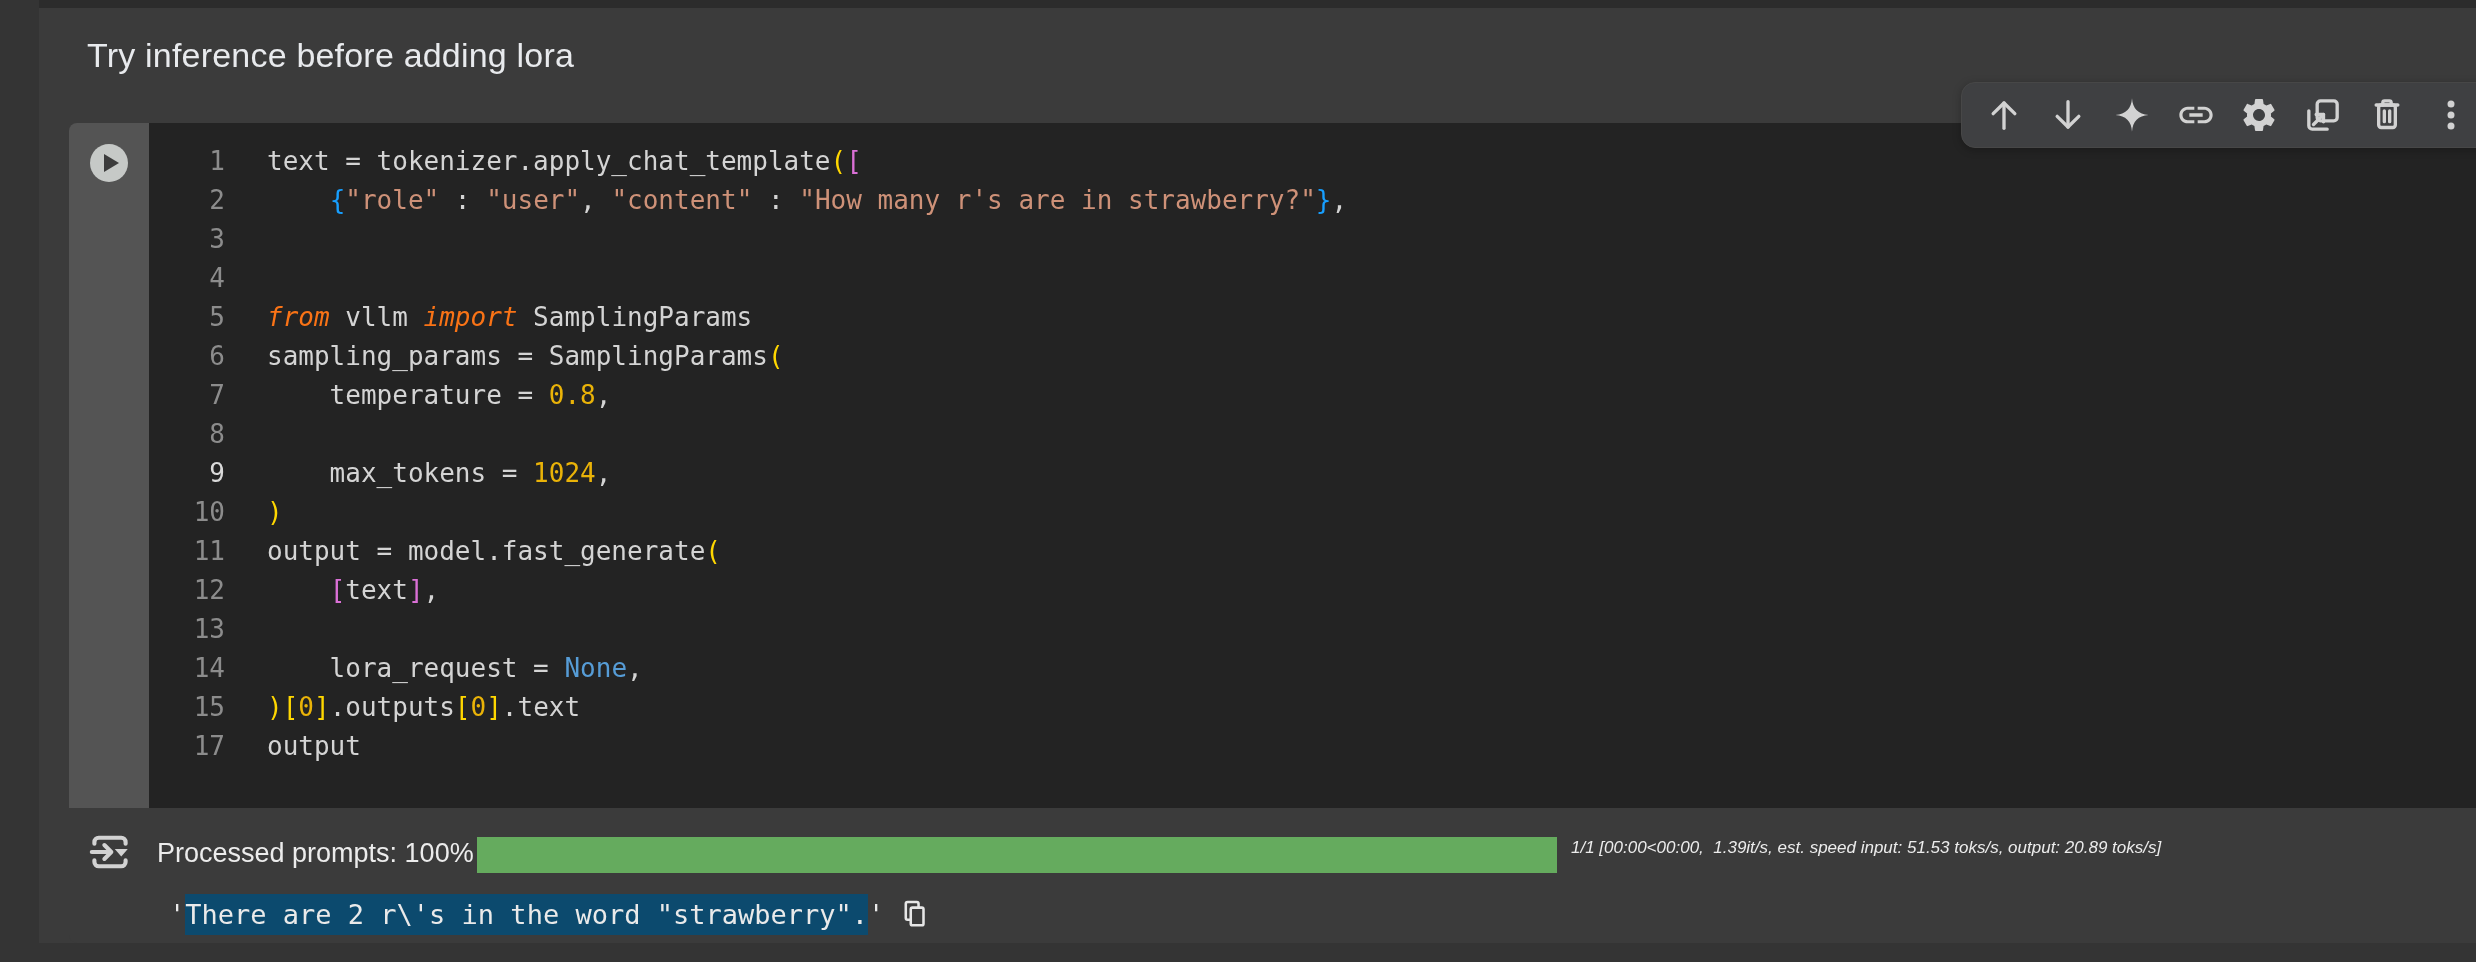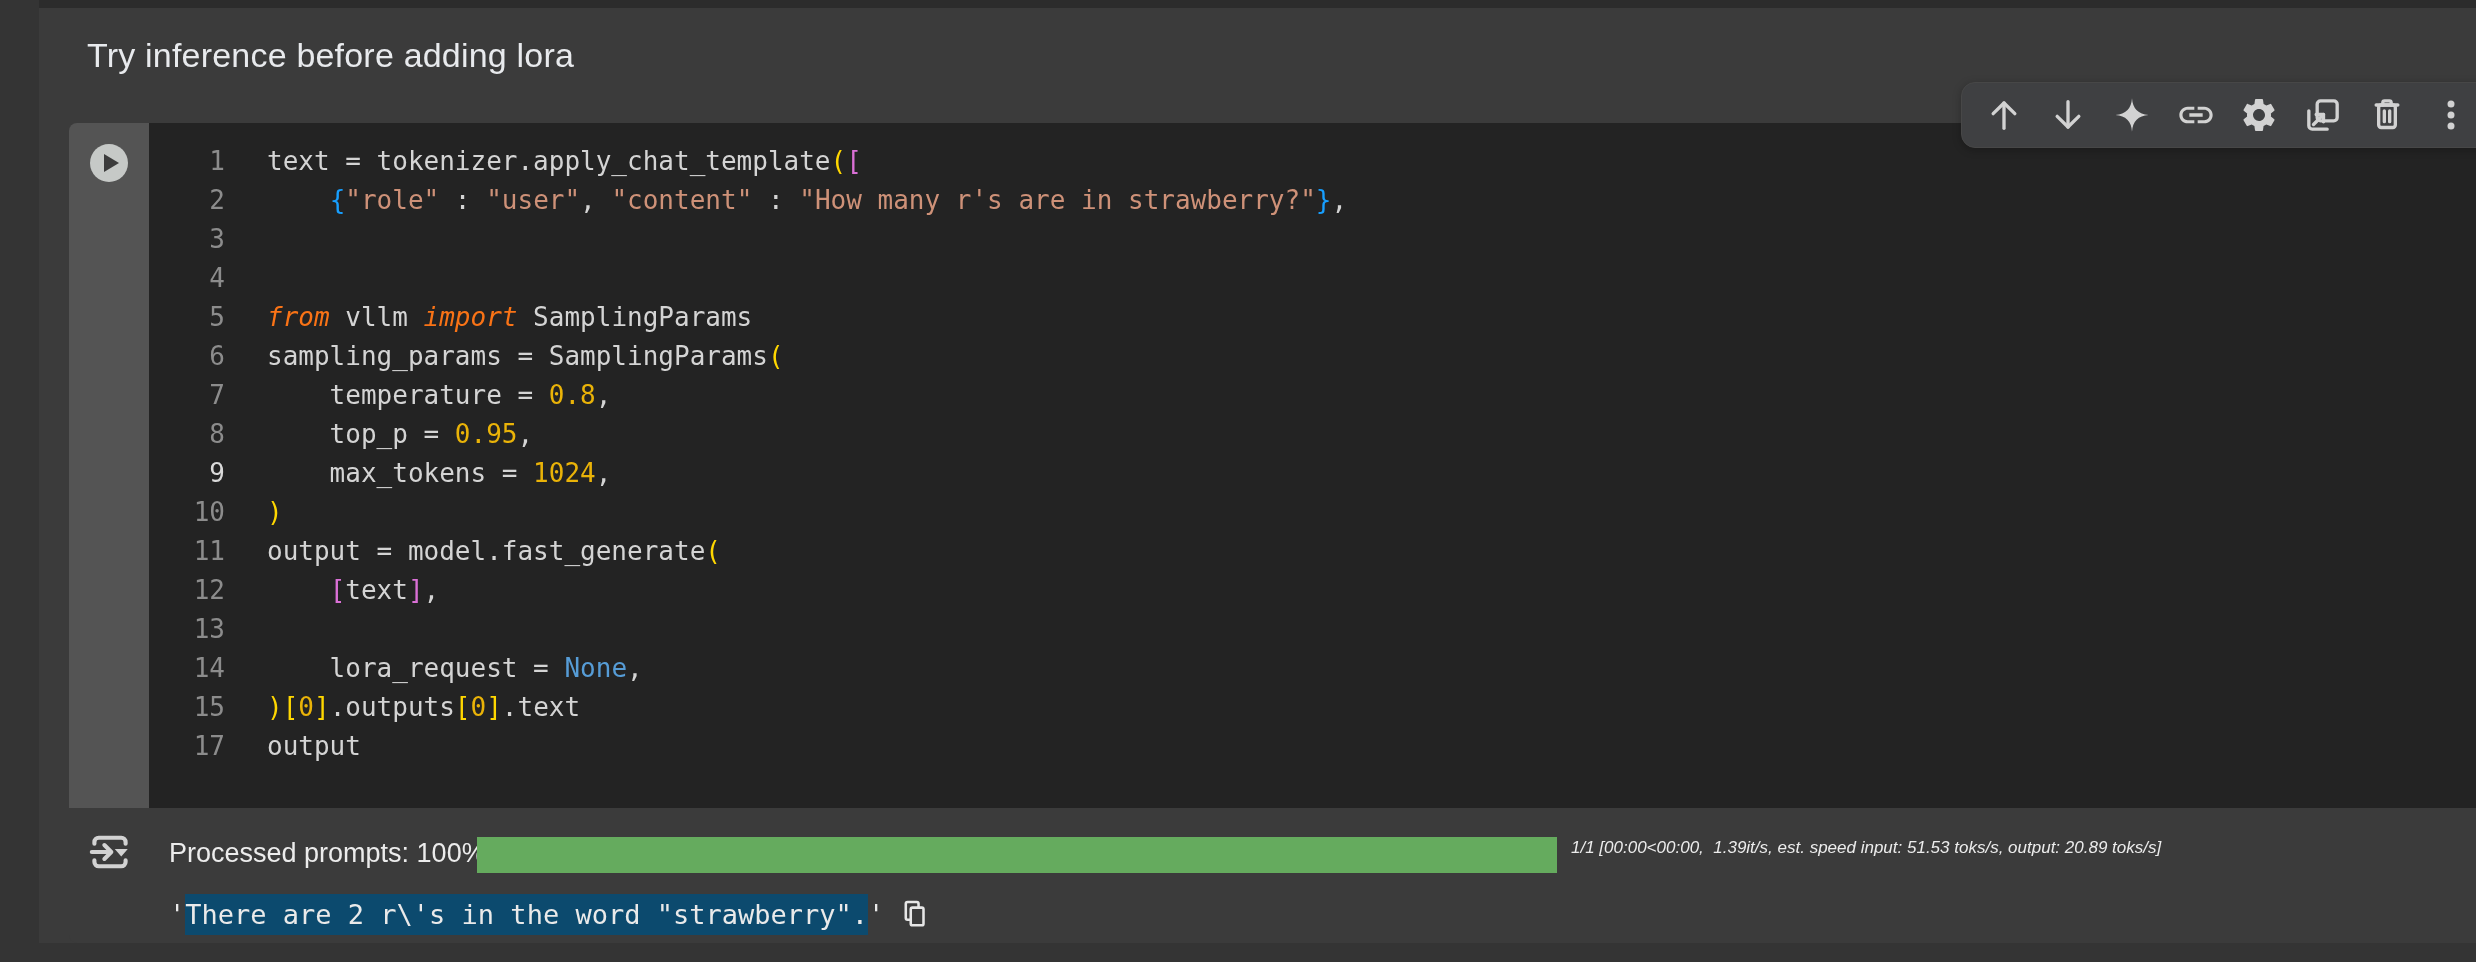--- a/index.html
+++ b/index.html
@@ -67,21 +67,21 @@
     position:absolute; left:30px; top:808px; width:2425px; height:135px;
     background:#3b3b3b; border-radius:0 0 8px 8px;
   }
   .exec-btn {
     position:absolute; left:14px; top:18px; width:54px; height:54px;
     background:none; border:none; cursor:pointer; padding:0;
   }
   .exec-btn svg { width:52px; height:52px; }
 
   .tqdm-label {
-    position:absolute; left:100px; top:30px; font-size:27px; color:#ececec; white-space:pre;
+    position:absolute; left:88px; top:30px; font-size:27px; color:#ececec; white-space:pre;
   }
   .tqdm-bar {
     position:absolute; left:408px; top:29px; width:1080px; height:36px; background:#4a4a4a; overflow:hidden;
   }
   .tqdm-fill { height:100%; background:#65ab5e; }
   .tqdm-stats {
     position:absolute; left:1502px; top:30px; font-size:17px; color:#ececec; white-space:pre;font-style:italic;
   }
 
   .result-row {
@@ -163,21 +163,21 @@
       </button>
     </div>
     <div class="code" id="code">
         <div class="code-line"><span class="line-num">1</span><span class="line-code"><span class="tk-fg">text = tokenizer.apply_chat_template</span><span class="tk-br1">(</span><span class="tk-br2">[</span></span></div>
         <div class="code-line"><span class="line-num">2</span><span class="line-code"><span class="tk-fg">    </span><span class="tk-br3">{</span><span class="tk-str">"role"</span><span class="tk-fg"> : </span><span class="tk-str">"user"</span><span class="tk-fg">, </span><span class="tk-str">"content"</span><span class="tk-fg"> : </span><span class="tk-str">"How many r's are in strawberry?"</span><span class="tk-br3">}</span><span class="tk-fg">,</span></span></div>
         <div class="code-line"><span class="line-num">3</span></div>
         <div class="code-line"><span class="line-num">4</span><span class="line-code"></span></div>
         <div class="code-line"><span class="line-num">5</span><span class="line-code"><span class="tk-kw">from</span><span class="tk-fg"> vllm </span><span class="tk-kw">import</span><span class="tk-fg"> SamplingParams</span></span></div>
         <div class="code-line"><span class="line-num">6</span><span class="line-code"><span class="tk-fg">sampling_params = SamplingParams</span><span class="tk-br1">(</span></span></div>
         <div class="code-line"><span class="line-num">7</span><span class="line-code"><span class="tk-fg">    temperature = </span><span class="tk-num">0.8</span><span class="tk-fg">,</span></span></div>
-        <div class="code-line"><span class="line-num">8</span><span class="line-code"><span class="tk-fg">    top_p = </span><span class="tk-num">0.95</span><span class="tk-fg">,</span></span></div>
+        <div class="code-line"><span class="line-num">8</span></div>
         <div class="code-line"><span class="line-num active">9</span><span class="line-code"><span class="tk-fg">    max_tokens = </span><span class="tk-num">1024</span><span class="tk-fg">,</span></span></div>
         <div class="code-line"><span class="line-num">10</span><span class="line-code"><span class="tk-br1">)</span></span></div>
         <div class="code-line"><span class="line-num">11</span><span class="line-code"><span class="tk-fg">output = model.fast_generate</span><span class="tk-br1">(</span></span></div>
         <div class="code-line"><span class="line-num">12</span><span class="line-code"><span class="tk-fg">    </span><span class="tk-br2">[</span><span class="tk-fg">text</span><span class="tk-br2">]</span><span class="tk-fg">,</span></span></div>
         <div class="code-line"><span class="line-num">13</span></div>
         <div class="code-line"><span class="line-num">14</span><span class="line-code"><span class="tk-fg">    lora_request = </span><span class="tk-const">None</span><span class="tk-fg">,</span></span></div>
         <div class="code-line"><span class="line-num">15</span><span class="line-code"><span class="tk-br1">)</span><span class="tk-br1">[</span><span class="tk-num">0</span><span class="tk-br1">]</span><span class="tk-fg">.outputs</span><span class="tk-br1">[</span><span class="tk-num">0</span><span class="tk-br1">]</span><span class="tk-fg">.text</span></span></div>
         <div class="code-line"><span class="line-num">17</span><span class="line-code"><span class="tk-fg">output</span></span></div>
       </div>
   </div>

